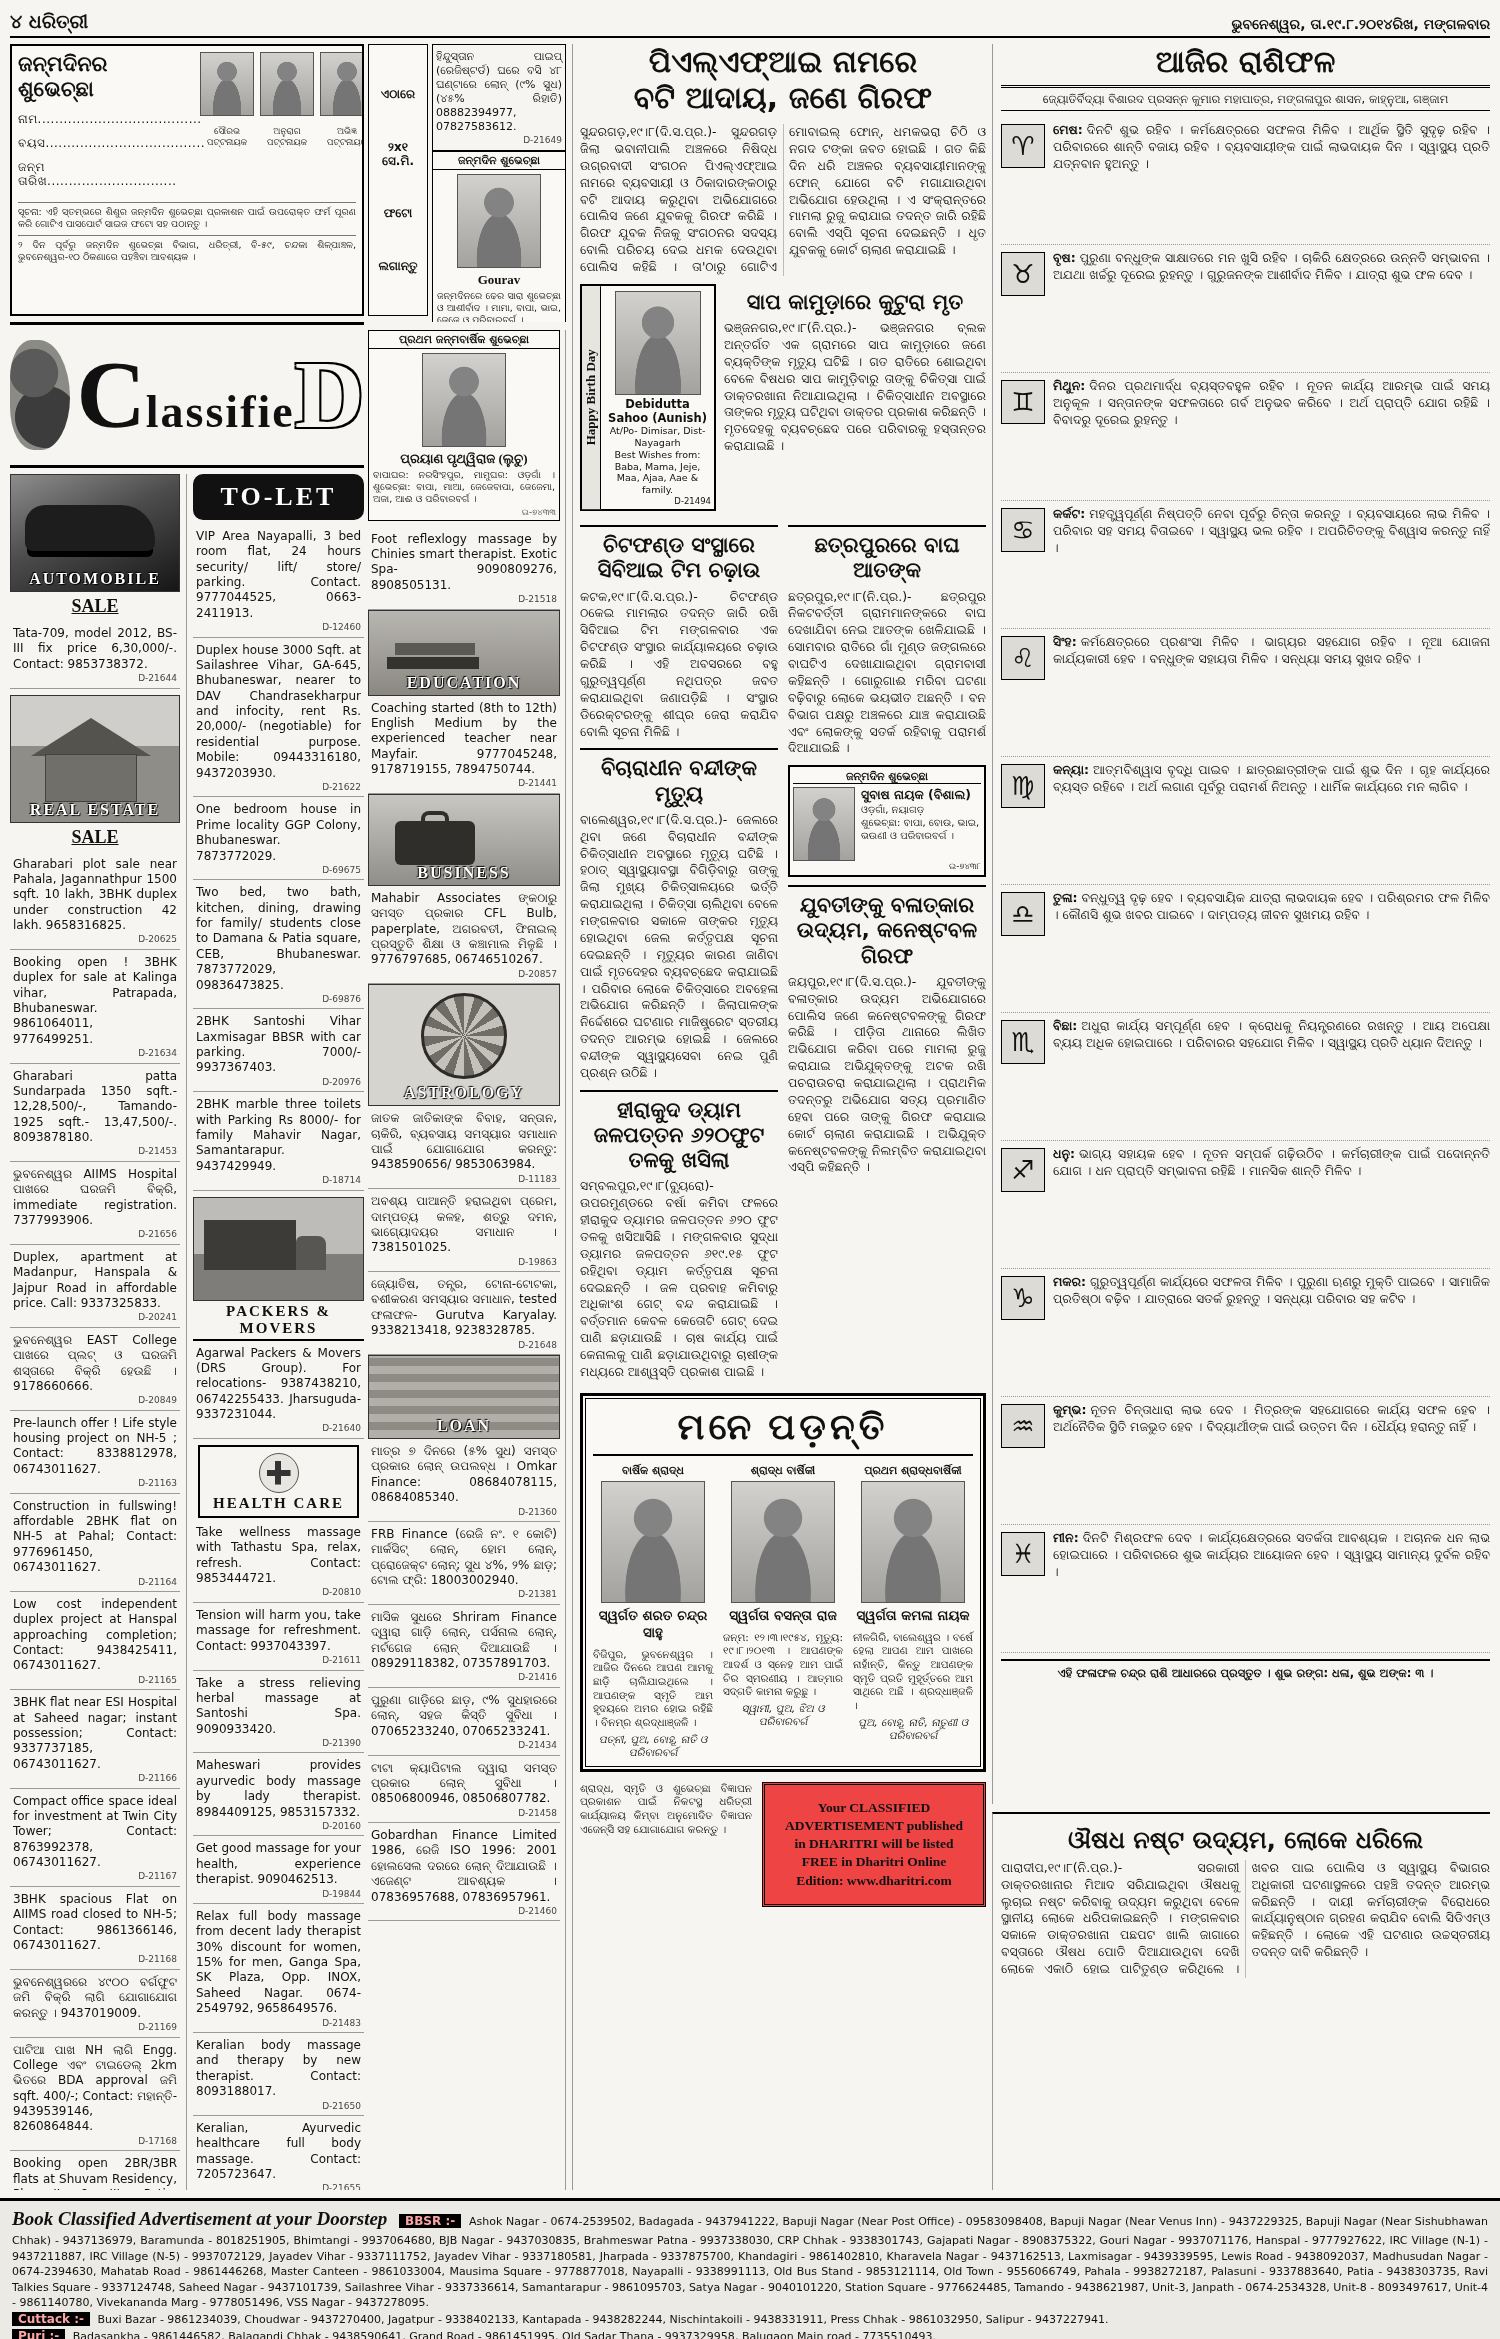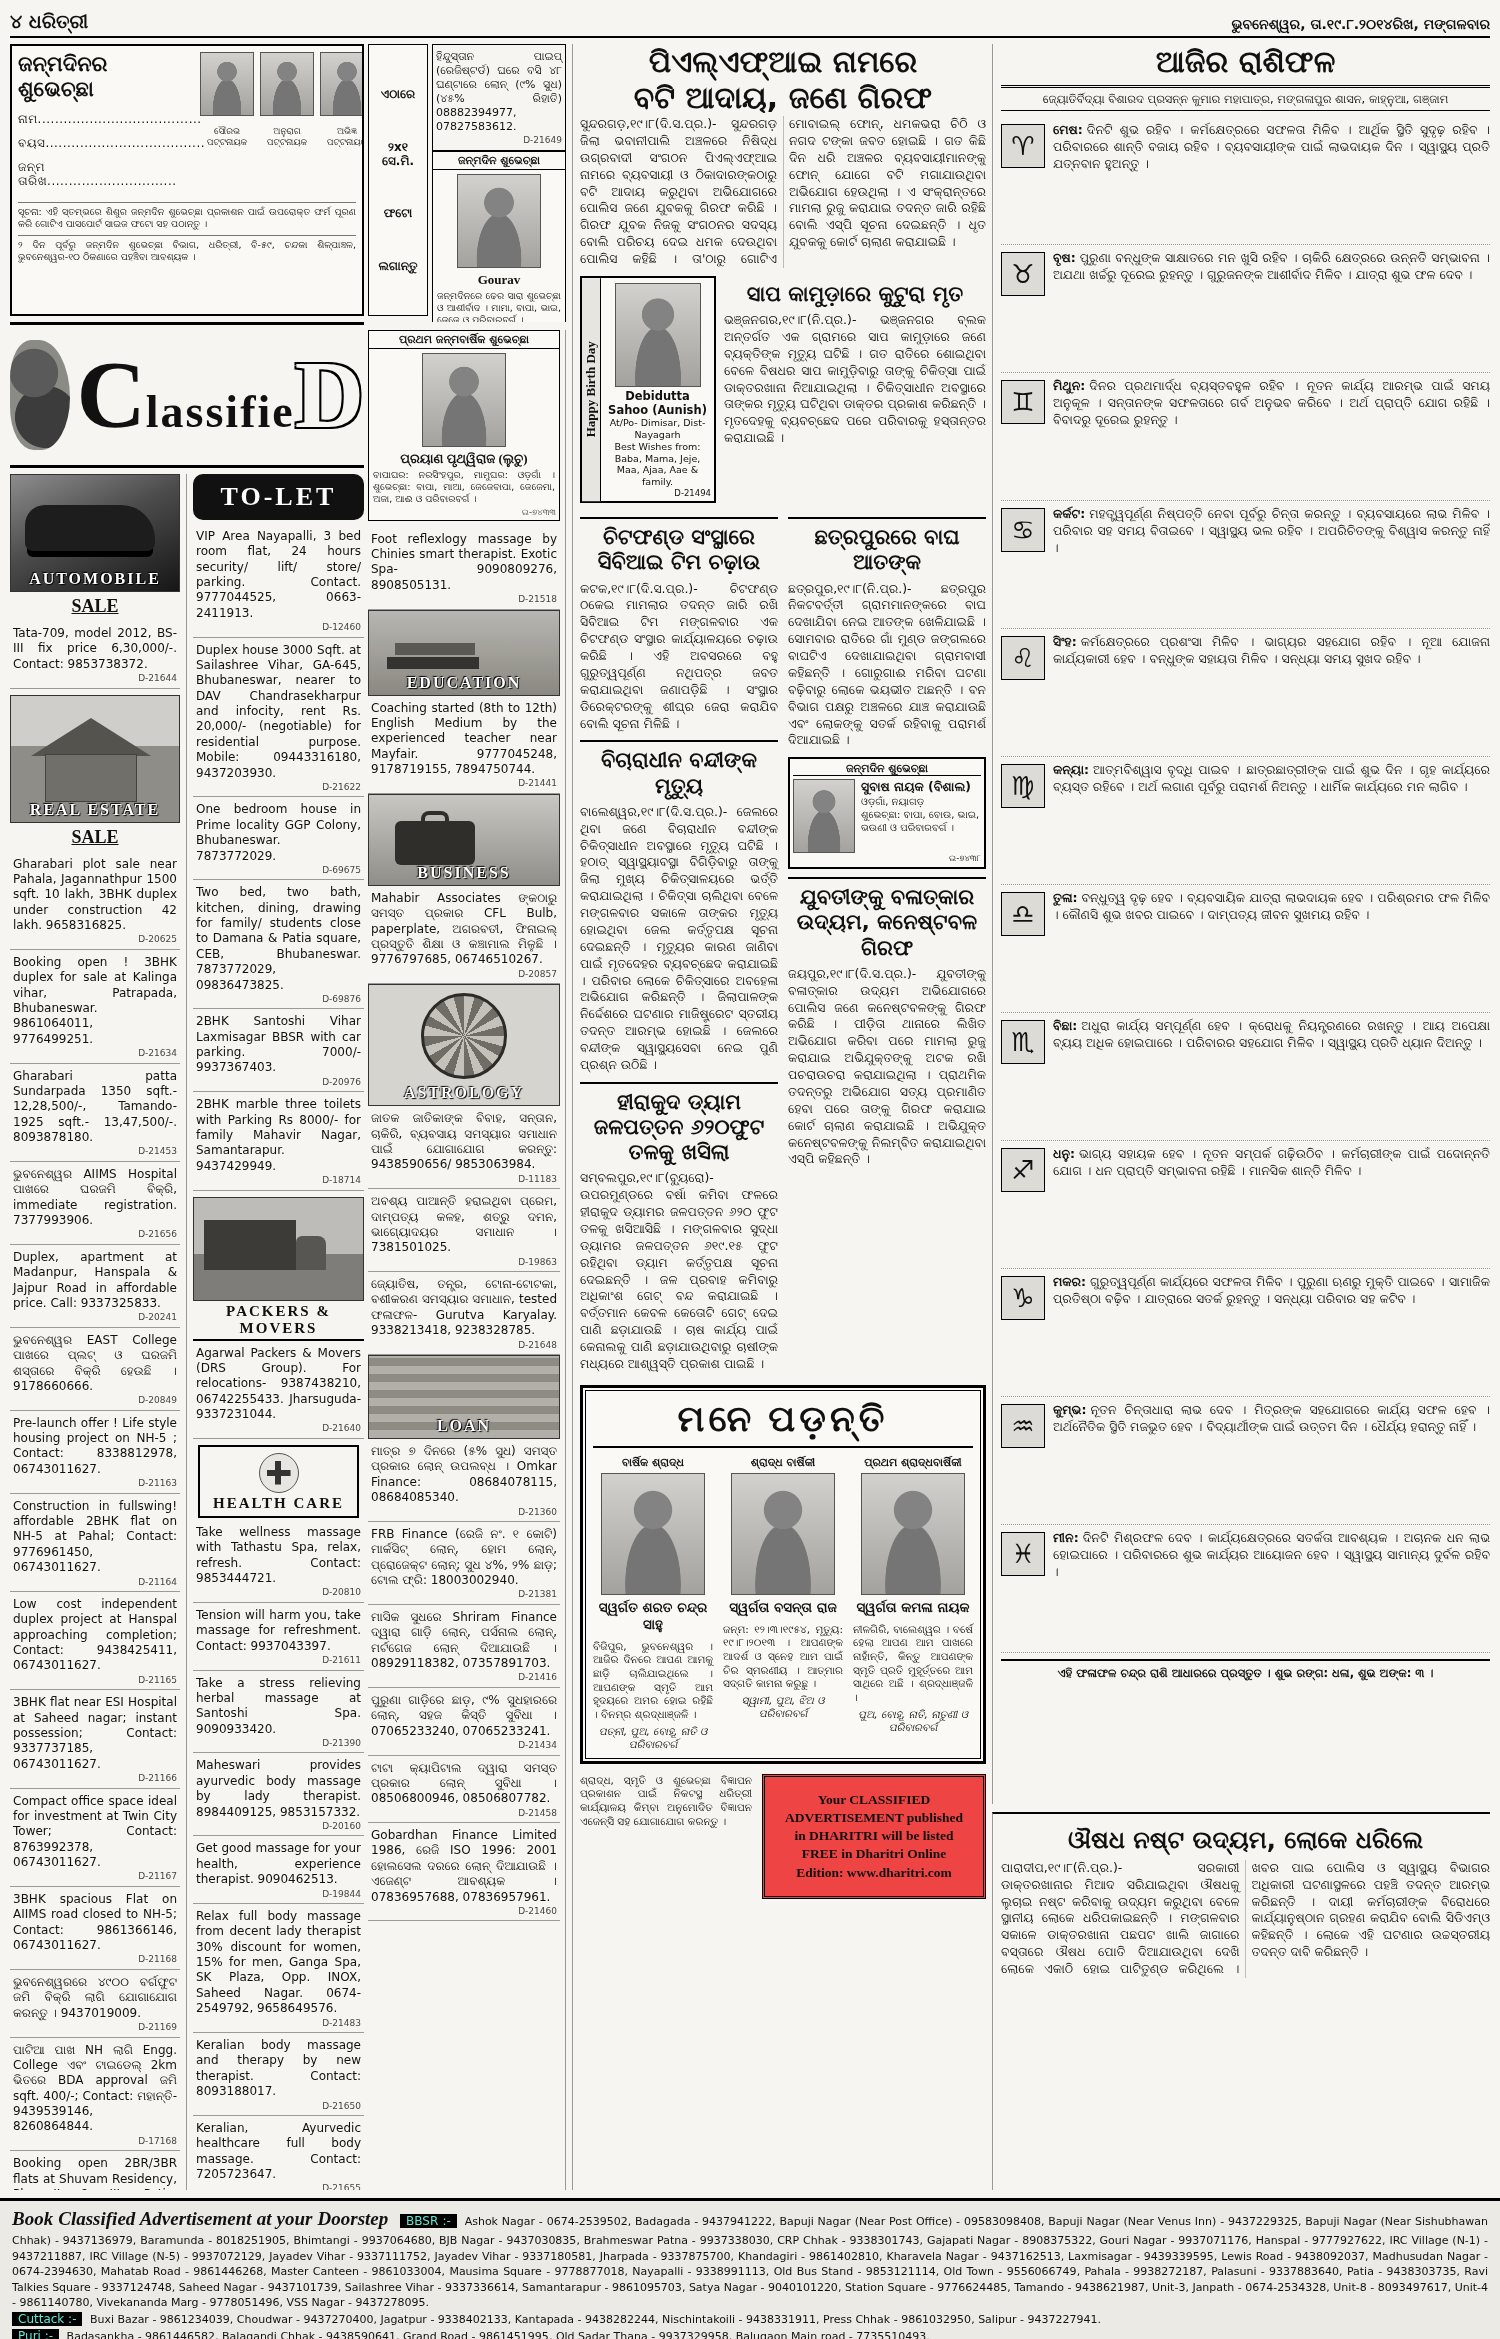--- a/index.html
+++ b/index.html
@@ -65,21 +65,21 @@
 #logo .mid{font-size:46px;letter-spacing:2px}
 
 #col1{left:10px;top:474px;width:170px;height:1716px;overflow:hidden}
 #col2{left:186px;top:474px;width:178px;height:1716px;overflow:hidden;border-left:1px solid #999;padding-left:6px}
 .tolet-hd{background:#111;color:#fff;text-align:center;font-family:"Liberation Serif",serif;font-weight:bold;font-size:26px;letter-spacing:3px;border-radius:10px;padding:8px 0;margin-bottom:4px}
 .hc-hd{border:2px solid #000;text-align:center;padding:4px 0;margin:6px 5px 2px}
 .hc-cross{width:40px;height:40px;margin:2px auto;background:linear-gradient(#333,#333) center/62% 16% no-repeat,linear-gradient(#333,#333) center/16% 62% no-repeat,#e8e6e1;border:1px solid #555;border-radius:50%}
 .hc-hd .t{font-family:"Liberation Serif",serif;font-weight:bold;letter-spacing:2px;font-size:15px}
 
 #news{left:572px;top:44px;width:414px;height:2146px;overflow:hidden;border-left:1px solid #999;padding-left:7px}
-.lead-hl{font-size:30px;font-weight:bold;line-height:1.2;text-align:center;}
+.lead-hl{font-size:30px;font-weight:bold;line-height:1.2;text-align:center;margin-bottom:8px}
 .story p.body{font-size:12.5px;line-height:1.35;text-align:justify}
 .twocol{columns:2;column-gap:12px;column-rule:1px solid #bbb}
 .hl2{font-size:21px;font-weight:bold;text-align:center;line-height:1.2;margin:8px 0 5px;border-top:2px solid #000;padding-top:6px}
 .newsgrid{display:flex;gap:10px;margin-top:6px}
 .newsgrid>div{flex:1;min-width:0}
 .snake-row{display:flex;gap:8px;margin-top:8px}
 .dbox{width:136px;border:2px solid #000;background:#faf9f6;display:flex;flex-shrink:0}
 .dbox .side{writing-mode:vertical-rl;transform:rotate(180deg);text-align:center;font-family:"Liberation Serif",serif;font-weight:bold;font-size:13px;border-left:1px solid #000;padding:2px 1px;background:#e7e5e0}
 .dbox .inner{padding:3px;flex:1}
 .dbox .face{width:86px;height:104px;margin:2px auto}
@@ -113,21 +113,21 @@
 .rf-text{font-size:12.5px;line-height:1.35;text-align:justify}
 .rf-sign{margin-right:4px}
 .rf-note{font-size:11.5px;text-align:center;border-top:2px solid #000;margin-top:6px;padding-top:5px;font-weight:bold}
 
 #medicine{left:992px;top:1812px;width:498px;height:378px;overflow:hidden;border-left:1px solid #999;border-top:2px solid #000;padding:6px 0 0 8px}
 #medicine .hl2{border-top:none;margin-top:0;font-size:24px}
 
 #footer{left:0;top:2198px;width:1500px;height:141px;border-top:3px solid #000;background:#eceae4;padding:5px 12px;overflow:hidden}
 #footer p{font-size:11px;line-height:1.42;text-align:justify}
 .ftitle{font-family:"Liberation Serif",serif;font-style:italic;font-weight:bold;font-size:19px;margin-right:8px}
-.regtag{background:#000;color:#5eead4;font-weight:normal;padding:0 6px;margin-right:4px;font-size:12px}
+.regtag{background:#000;color:#fca5a5;font-weight:bold;padding:0 6px;margin-right:4px;font-size:12px}
 .ct::after{content:", "}
 .ct:last-child::after{content:"."}
 </style>
 </head>
 <body>
 
 <div id="masthead" class="abs">
   <span class="pg">୪ ଧରିତ୍ରୀ</span>
   <span class="dt">ଭୁବନେଶ୍ୱର, ତା.୧୯.୮.୨୦୧୪ରିଖ, ମଙ୍ଗଳବାର</span>
 </div>

